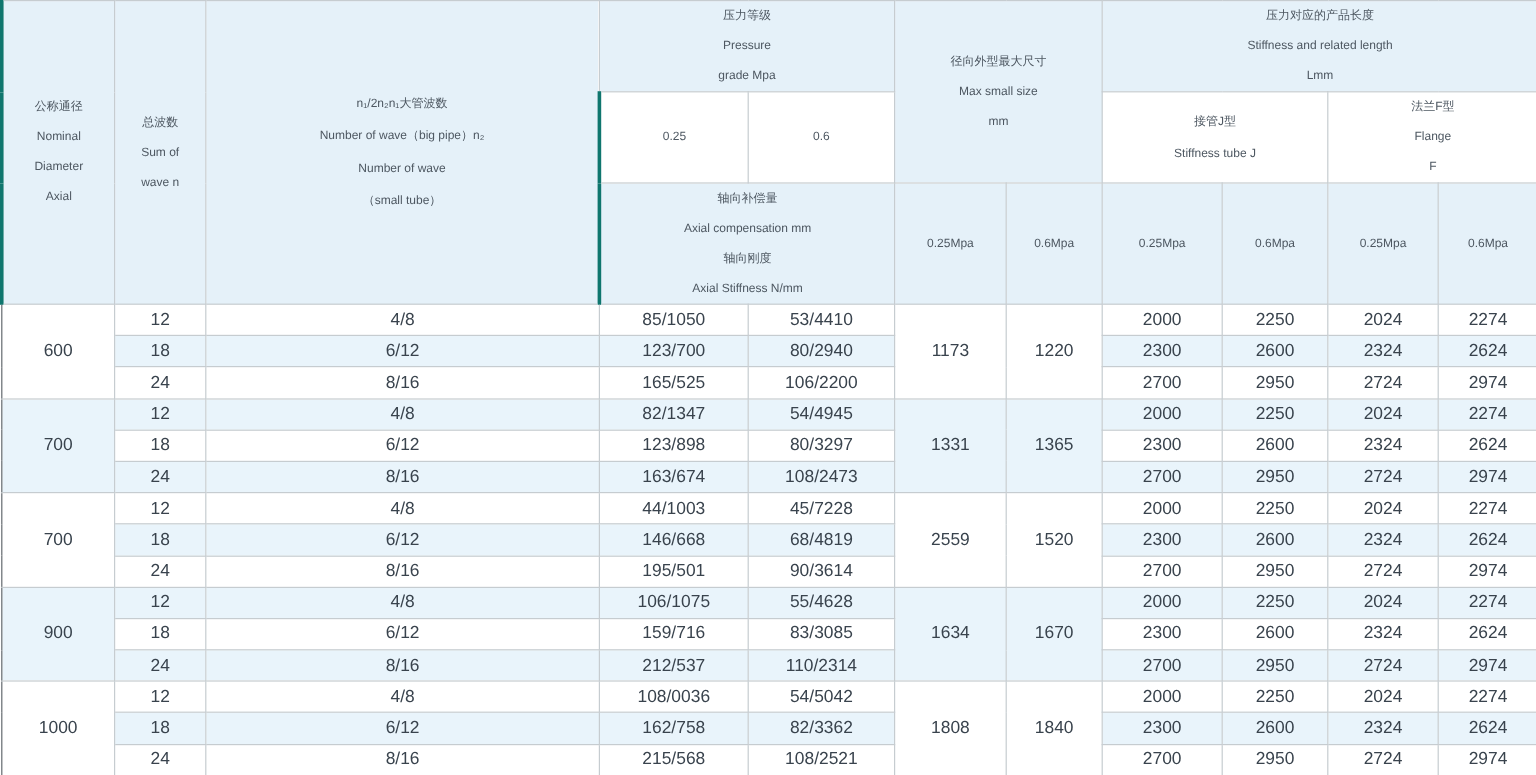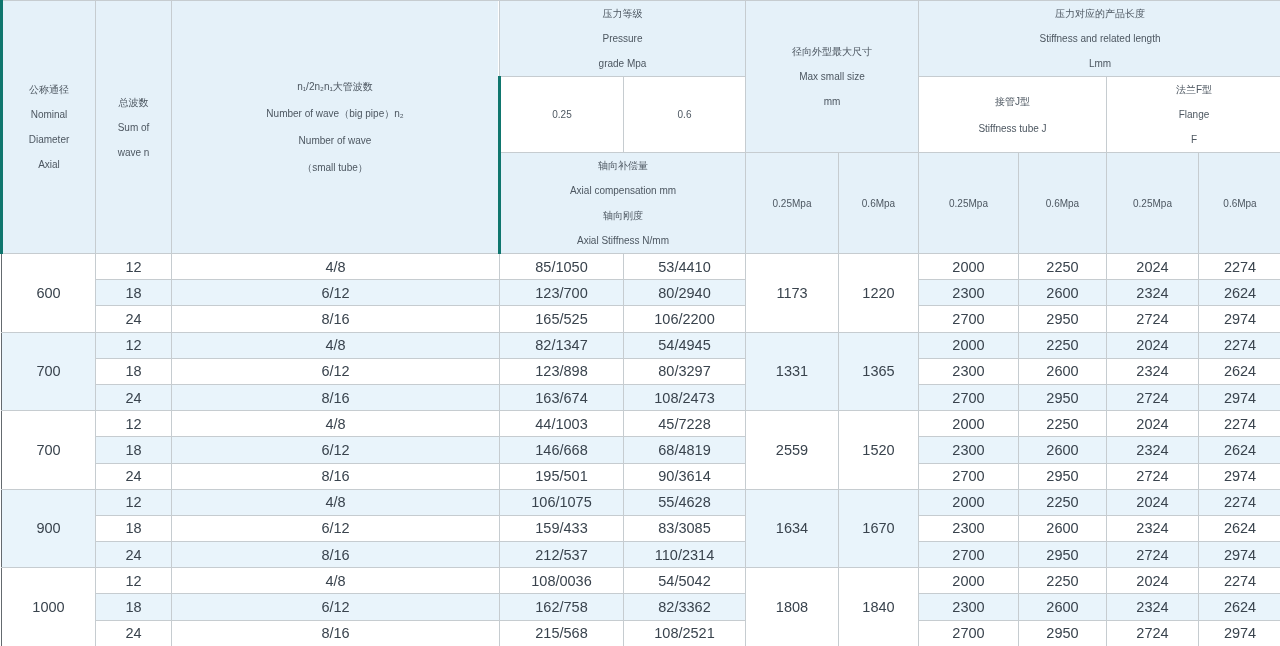--- a/index.html
+++ b/index.html
@@ -238,21 +238,21 @@
         <td data-name="radial-size-025-cell" class="stripe" rowspan="3">1634</td>
         <td data-name="radial-size-06-cell" class="stripe" rowspan="3">1670</td>
         <td data-name="length-tube-025-cell" class="stripe">2000</td>
         <td data-name="length-tube-06-cell" class="stripe">2250</td>
         <td data-name="length-flange-025-cell" class="stripe">2024</td>
         <td data-name="length-flange-06-cell" class="stripe">2274</td>
       </tr>
       <tr data-name="table-row">
         <td data-name="sum-wave-cell">18</td>
         <td data-name="wave-number-cell">6/12</td>
-        <td data-name="axial-comp-025-cell">159/433</td>
+        <td data-name="axial-comp-025-cell">159/716</td>
         <td data-name="axial-comp-06-cell">83/3085</td>
         <td data-name="length-tube-025-cell">2300</td>
         <td data-name="length-tube-06-cell">2600</td>
         <td data-name="length-flange-025-cell">2324</td>
         <td data-name="length-flange-06-cell">2624</td>
       </tr>
       <tr data-name="table-row">
         <td data-name="sum-wave-cell" class="stripe">24</td>
         <td data-name="wave-number-cell" class="stripe">8/16</td>
         <td data-name="axial-comp-025-cell" class="stripe">212/537</td>

